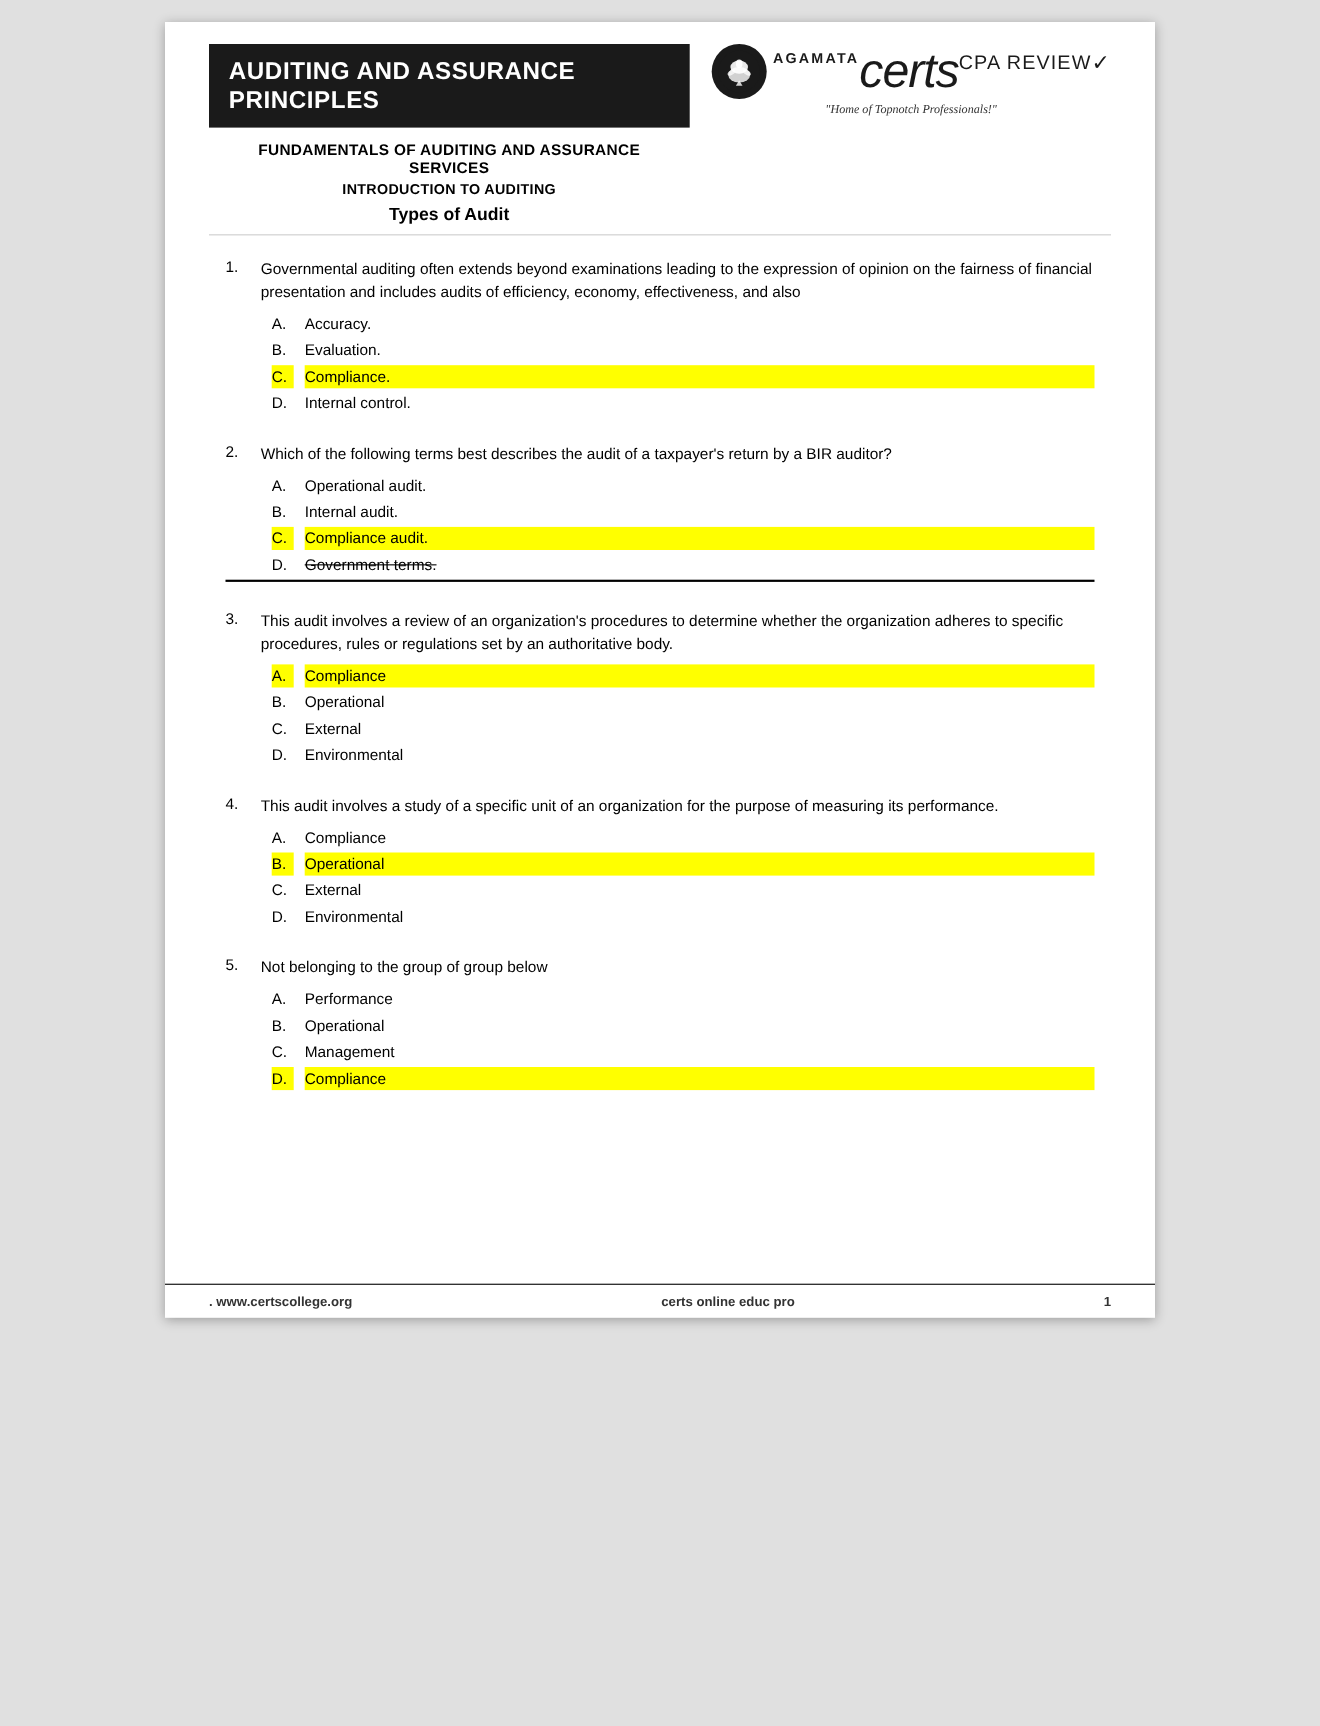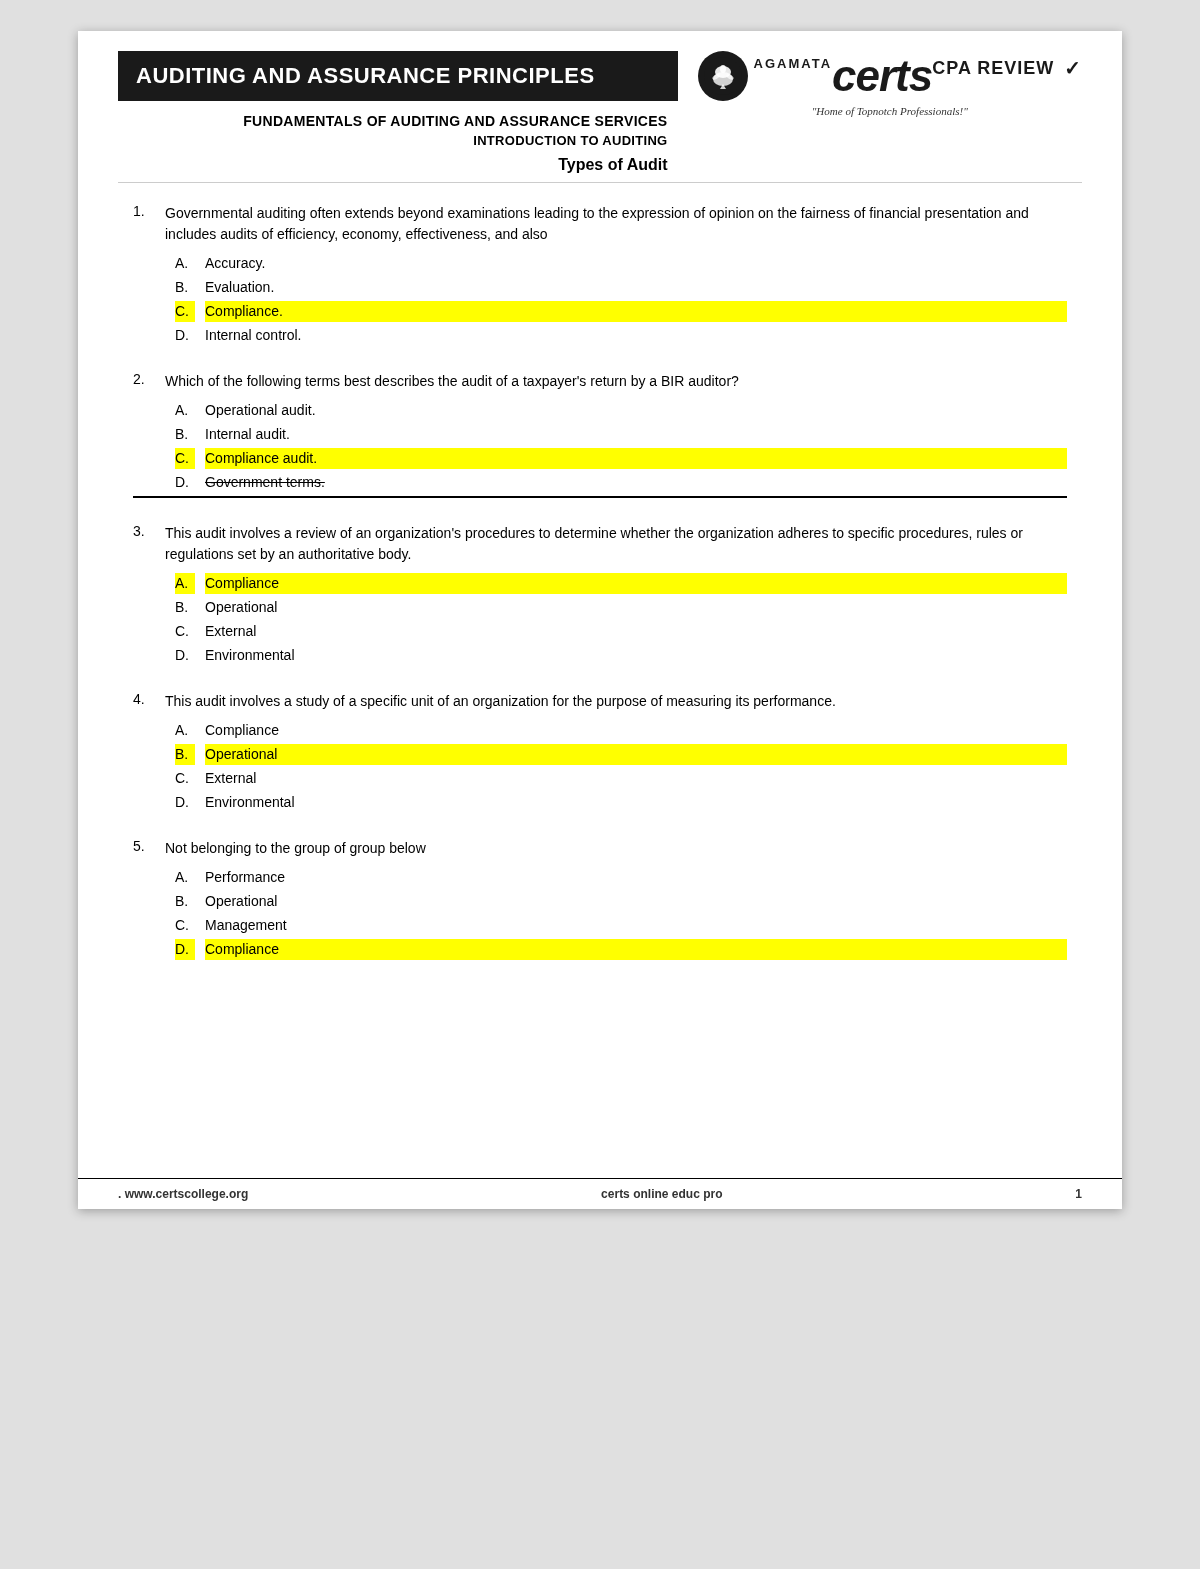--- a/index.html
+++ b/index.html
@@ -11,24 +11,24 @@
     body {
       background: #e0e0e0;
       display: flex;
       justify-content: center;
       align-items: flex-start;
       min-height: 100vh;
       font-family: Arial, sans-serif;
     }
 
     .page {
-      width: 1044px;
+      width: 900px;
       min-height: 1178px;
       background: #fff;
-      margin: 31px auto;
+      margin: 20px auto;
       padding: 0;
       position: relative;
       box-shadow: 0 2px 10px rgba(0,0,0,0.3);
     }
 
     .header-section {
       display: flex;
       align-items: stretch;
       padding: 20px 40px 0 40px;
       gap: 20px;
@@ -43,21 +43,21 @@
       color: #fff;
       padding: 12px 18px;
       font-size: 22px;
       font-weight: 900;
       letter-spacing: 0.5px;
       text-transform: uppercase;
       margin-bottom: 12px;
     }
 
     .subtitle-block {
-      text-align: right;
+      text-align: center;
       padding: 0 10px;
     }
 
     .subtitle-line1 {
       font-size: 14px;
       font-weight: 900;
       text-transform: uppercase;
       letter-spacing: 0.3px;
       margin-bottom: 4px;
     }
@@ -85,35 +85,35 @@
 
     .logo-agamata {
       font-size: 13px;
       font-weight: 900;
       letter-spacing: 2px;
       color: #1a1a1a;
     }
 
     .logo-certs {
       font-size: 44px;
-      font-weight: 700;
+      font-weight: 400;
       color: #1a1a1a;
       font-style: italic;
       line-height: 0.9;
       letter-spacing: -1px;
     }
 
     .logo-cpa-review {
       font-size: 18px;
-      font-weight: 700;
+      font-weight: 400;
       color: #1a1a1a;
       letter-spacing: 1px;
       display: flex;
       align-items: center;
-      gap: 10px;
+      gap: 0;
     }
 
     .checkmark {
       font-size: 20px;
       color: #1a1a1a;
     }
 
     .logo-tagline {
       font-size: 11px;
       font-style: italic;

